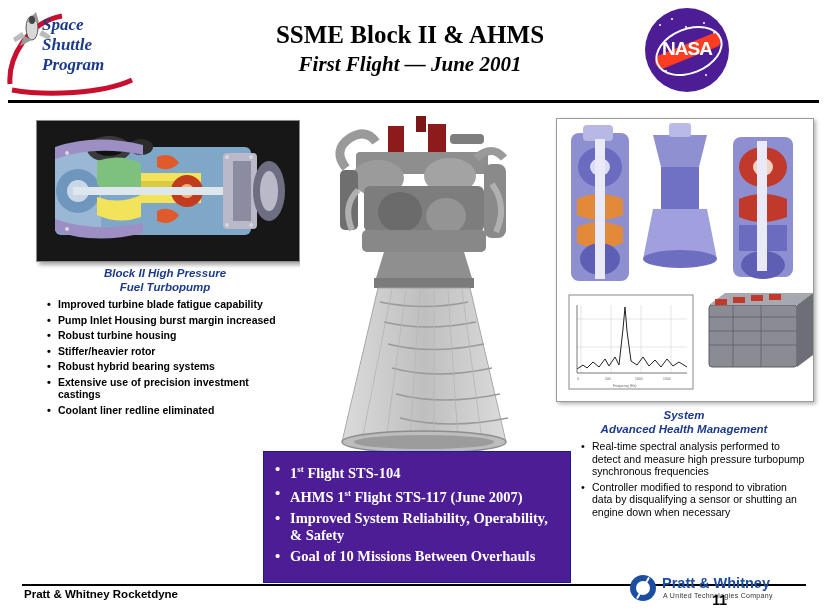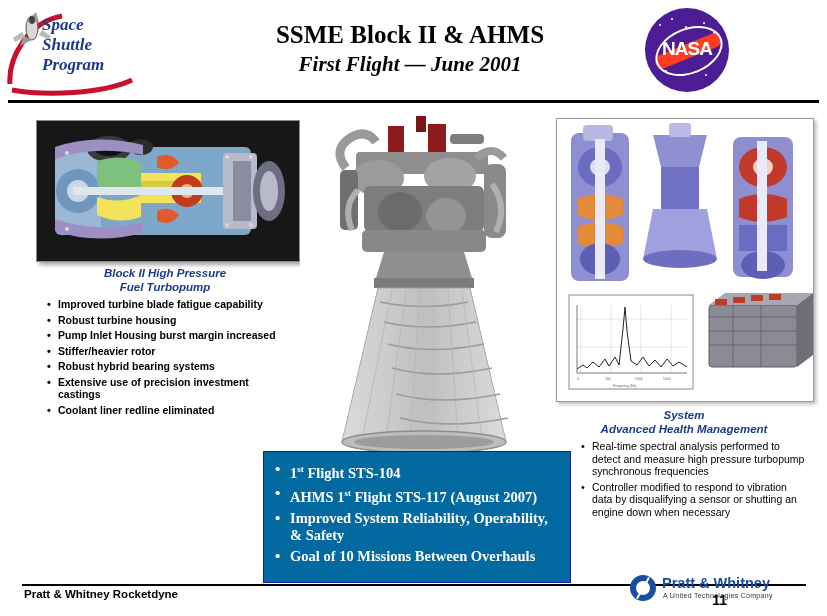--- a/index.html
+++ b/index.html
@@ -239,21 +239,21 @@
     font-weight: normal;
   }
 
   
   .blue-box {
     position: absolute;
     left: 263px;
     top: 451px;
     width: 306px;
     height: 130px;
-    background: #0369a1;
+    background: #4c1d95;
     border: 1px solid #1a1a9e;
   }
   .blue-box ul {
     margin: 0;
     padding: 9px 8px 0 26px;
     list-style: none;
   }
   .blue-box li {
     position: relative;
     color: #ffffff;
@@ -444,22 +444,22 @@
   </div>
 
   <div class="left-caption">
     <div>Block II High Pressure</div>
     <div>Fuel Turbopump</div>
   </div>
 
   <div class="left-bullets">
     <ul class="blist">
       <li>Improved turbine blade fatigue capability</li>
+      <li>Pump Inlet Housing burst margin increased</li>
       <li>Robust turbine housing</li>
-      <li>Pump Inlet Housing burst margin increased</li>
       <li>Stiffer/heavier rotor</li>
       <li>Robust hybrid bearing systems</li>
       <li>Extensive use of precision investment castings</li>
       <li>Coolant liner redline eliminated</li>
     </ul>
   </div>
 
   <div class="engine-wrap">
     <svg width="258" height="345" viewBox="0 0 258 345">
       <rect x="0" y="0" width="258" height="345" fill="#ffffff"></rect>
@@ -605,21 +605,21 @@
   <div class="right-bullets">
     <ul class="blist">
       <li>Real-time spectral analysis performed to detect and measure high pressure turbopump synchronous frequencies</li>
       <li>Controller modified to respond to vibration data by disqualifying a sensor or shutting an engine down when necessary</li>
     </ul>
   </div>
 
   <div class="blue-box">
     <ul>
       <li><span>1</span><span class="sup">st</span><span> Flight STS-104</span></li>
-      <li><span>AHMS 1</span><span class="sup">st</span><span> Flight STS-117 (August 2007)</span></li>
+      <li><span>AHMS 1</span><span class="sup">st</span><span> Flight STS-117 (June 2007)</span></li>
       <li><span>Improved System Reliability, Operability, &amp; Safety</span></li>
       <li><span>Goal of 10 Missions Between Overhauls</span></li>
     </ul>
   </div>
 
   <div class="footer-rule"></div>
   <div class="footer-left">Pratt &amp; Whitney  Rocketdyne</div>
 
   <div class="pw-logo">
     <div class="pw-mark"></div>

